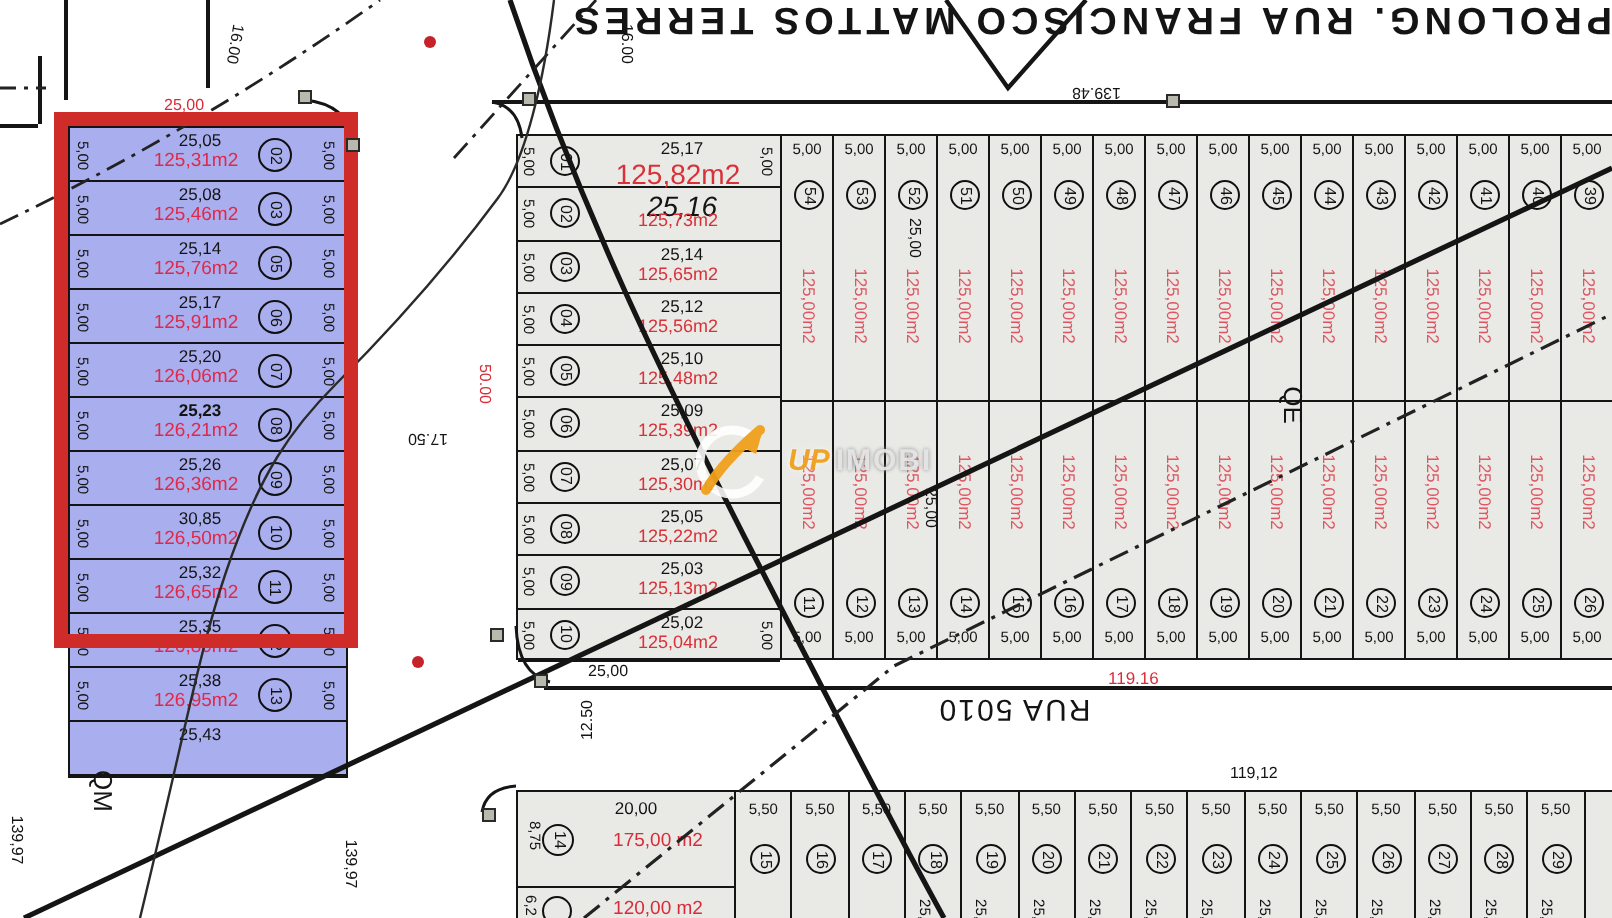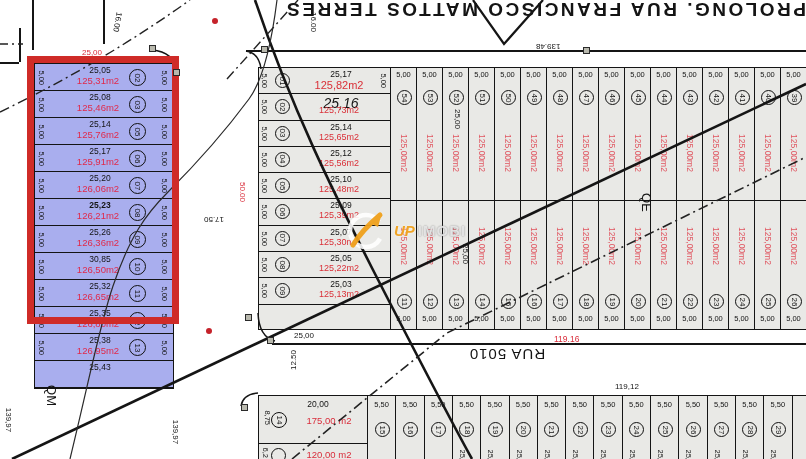--- a/index.html
+++ b/index.html
@@ -189,21 +189,21 @@
     </div>
   <div id="qm-red-border"></div>
 
   <div id="qe-left">
       <div class="qe-row">
         <div class="side-dim" style="left: -2px; top: 9px;">5,00</div>
         <div class="lot-circle" style="left: 16px; top: 5px; width: 15px; height: 15px;">
           <span>01</span>
         </div>
         <div class="cell-dim" style="left: 40px; width: 84px; top: 2px; font-size: 8.5px;">25,17</div>
-        <div class="cell-area" style="left: 36px; width: 88px; top: 12px; color: rgb(218, 48, 56); font-size: 11px;">125,82m2</div>
+        <div class="cell-area" style="left: 36px; width: 88px; top: 12px; color: rgb(218, 48, 56); font-size: 14px;">125,82m2</div>
         <div class="side-dim" style="right: -1px; top: 9px;">5,00</div>
       </div>
       <div class="qe-row">
         <div class="side-dim" style="left: -2px; top: 9px;">5,00</div>
         <div class="lot-circle" style="left: 16px; top: 5px; width: 15px; height: 15px;">
           <span>02</span>
         </div>
         <div class="cell-dim" style="left: 40px; width: 84px; top: 2px; font-size: 14px; font-style: italic;">25,16</div>
         <div class="cell-area" style="left: 36px; width: 88px; top: 12px; color: rgb(218, 48, 56); font-size: 9px;">125,73m2</div>
       </div>
@@ -255,20 +255,29 @@
         <div class="cell-dim" style="left: 40px; width: 84px; top: 2px; font-size: 8.5px;">25,05</div>
         <div class="cell-area" style="left: 36px; width: 88px; top: 12px; color: rgb(218, 48, 56); font-size: 9px;">125,22m2</div>
       </div>
       <div class="qe-row">
         <div class="side-dim" style="left: -2px; top: 9px;">5,00</div>
         <div class="lot-circle" style="left: 16px; top: 5px; width: 15px; height: 15px;">
           <span>09</span>
         </div>
         <div class="cell-dim" style="left: 40px; width: 84px; top: 2px; font-size: 8.5px;">25,03</div>
         <div class="cell-area" style="left: 36px; width: 88px; top: 12px; color: rgb(218, 48, 56); font-size: 9px;">125,13m2</div>
+      </div>
+      <div class="qe-row">
+        <div class="side-dim" style="left: -2px; top: 9px;">5,00</div>
+        <div class="lot-circle" style="left: 16px; top: 5px; width: 15px; height: 15px;">
+          <span>10</span>
+        </div>
+        <div class="cell-dim" style="left: 40px; width: 84px; top: 2px; font-size: 8.5px;">25,02</div>
+        <div class="cell-area" style="left: 36px; width: 88px; top: 12px; color: rgb(218, 48, 56); font-size: 9px;">125,04m2</div>
+        <div class="side-dim" style="right: -1px; top: 9px;">5,00</div>
       </div>
     </div>
   <div id="qe-top">
       <div class="strip" style="left: 0px; width: 26px;">
         <div class="strip-label" style="top: 3px;">5,00</div>
         <div class="lot-circle" style="left: 5.5px; top: 22px; width: 15px; height: 15px;">
           <span>54</span>
         </div>
         <div class="strip-area" style="top: 85px;">125,00m2</div>
       </div>

